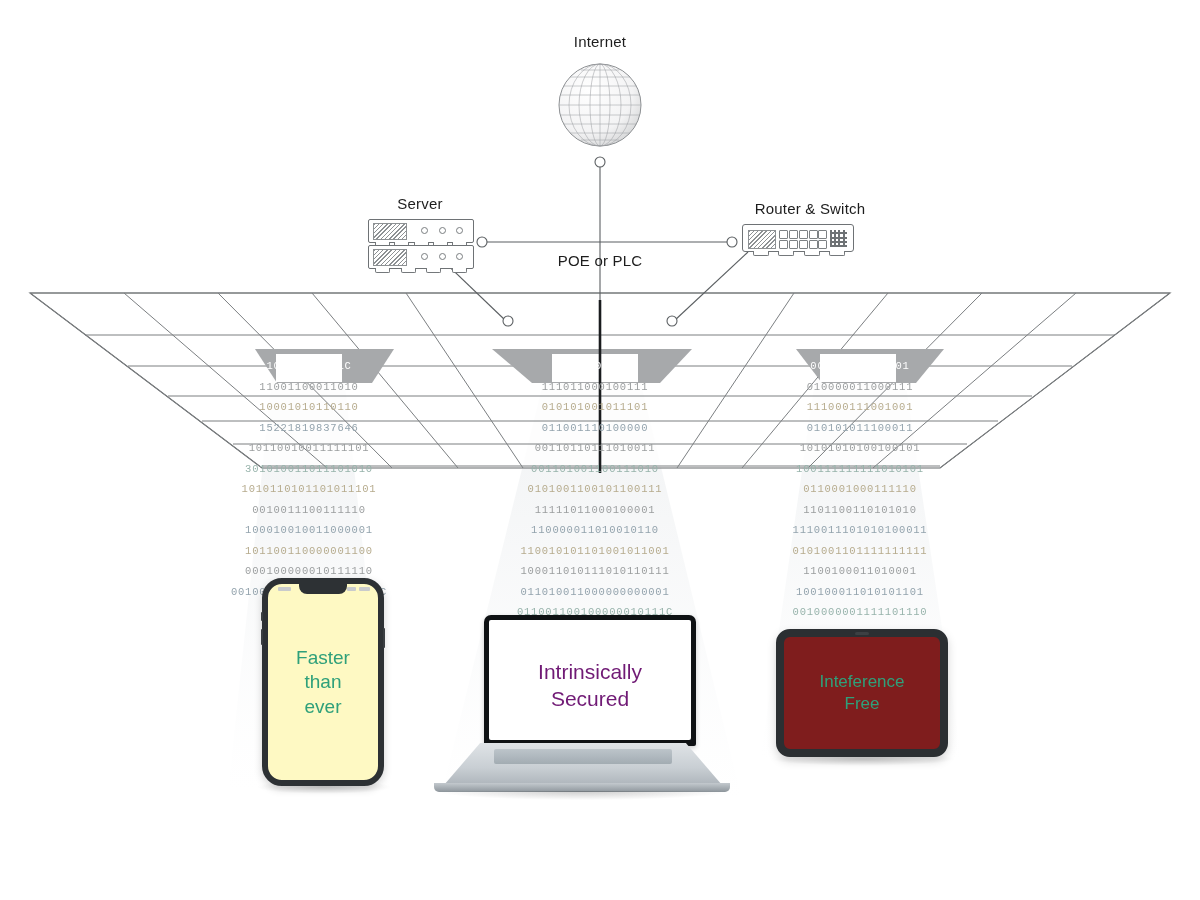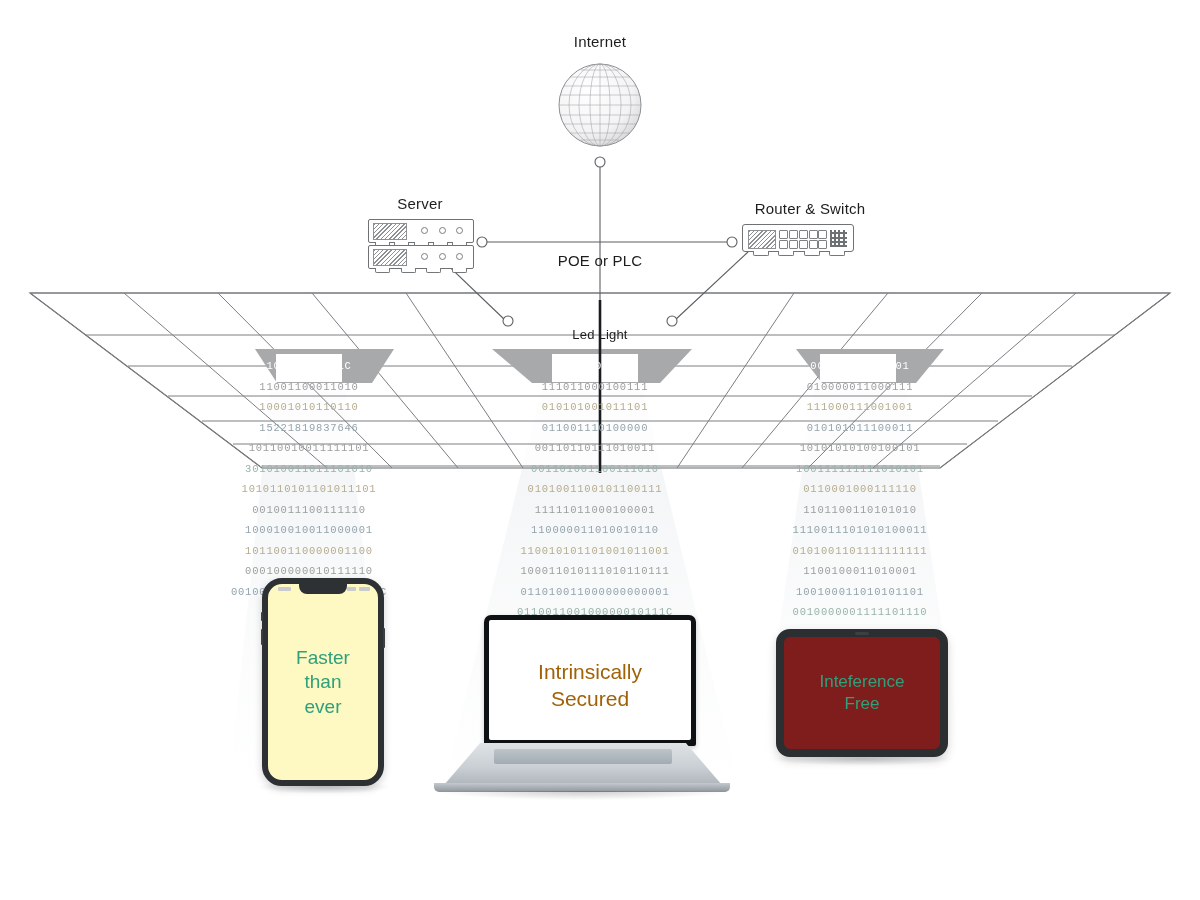--- a/index.html
+++ b/index.html
@@ -50,21 +50,21 @@
         text-align:center;font-size:19px;line-height:1.28;color:#2fa07a;}
 
   
   #laptop{position:absolute;left:432px;top:615px;width:300px;height:185px;}
   #laptop-lid{position:absolute;left:52px;top:0;width:212px;height:131px;
       background:#0f1214;border-radius:7px 7px 2px 2px;
       box-shadow:0 2px 5px rgba(0,0,0,.2);}
   #laptop-screen{position:absolute;left:5px;top:5px;right:5px;bottom:6px;
       background:#ffffff;border-radius:2px;}
   #laptop-screen-text{position:absolute;left:0;top:38px;width:100%;
-      text-align:center;font-size:21px;line-height:1.3;color:#a16207;}
+      text-align:center;font-size:21px;line-height:1.3;color:#701a75;}
   #laptop-base{position:absolute;left:12px;top:128px;width:278px;height:42px;
       background:linear-gradient(180deg,#dfe3e6 0%,#c9cfd4 58%,#aeb5bb 100%);
       clip-path:polygon(13% 0%,87% 0%,100% 100%,0% 100%);}
   #laptop-keys{position:absolute;left:18%;top:14%;width:64%;height:36%;
       background:linear-gradient(180deg,#b7c0c6,#9ba5ac);border-radius:2px;opacity:.85;}
   #laptop-foot{position:absolute;left:2px;top:168px;width:296px;height:9px;
       background:linear-gradient(180deg,#c3c9ce,#8e969c);border-radius:0 0 5px 5px;}
   #laptop-shadow{position:absolute;left:6px;top:176px;width:288px;height:9px;
       background:radial-gradient(ellipse at 50% 0%,rgba(0,0,0,.20),rgba(0,0,0,0) 72%);}
 
@@ -210,21 +210,20 @@
       <circle cx="672" cy="321" r="5"></circle>
     </g>
 
     <line x1="600" y1="300" x2="600" y2="473" stroke="#1a1c1e" stroke-width="2.6"></line>
   </svg>
 
   <div class="lbl" id="internet-label">Internet</div>
   <div class="lbl" id="server-label">Server</div>
   <div class="lbl" id="router-label">Router &amp; Switch</div>
   <div class="lbl" id="poeplc-label">POE or PLC</div>
-  <div class="lbl" id="ledlight-label">Led Light</div>
 
   <div class="unit" id="server">
     <div class="rack" id="rack-top">
       <span class="rack-vent"></span>
       <span class="rack-leds">
           <i></i>
           <i></i>
           <i></i>
         </span>
       <span class="rack-feet">

